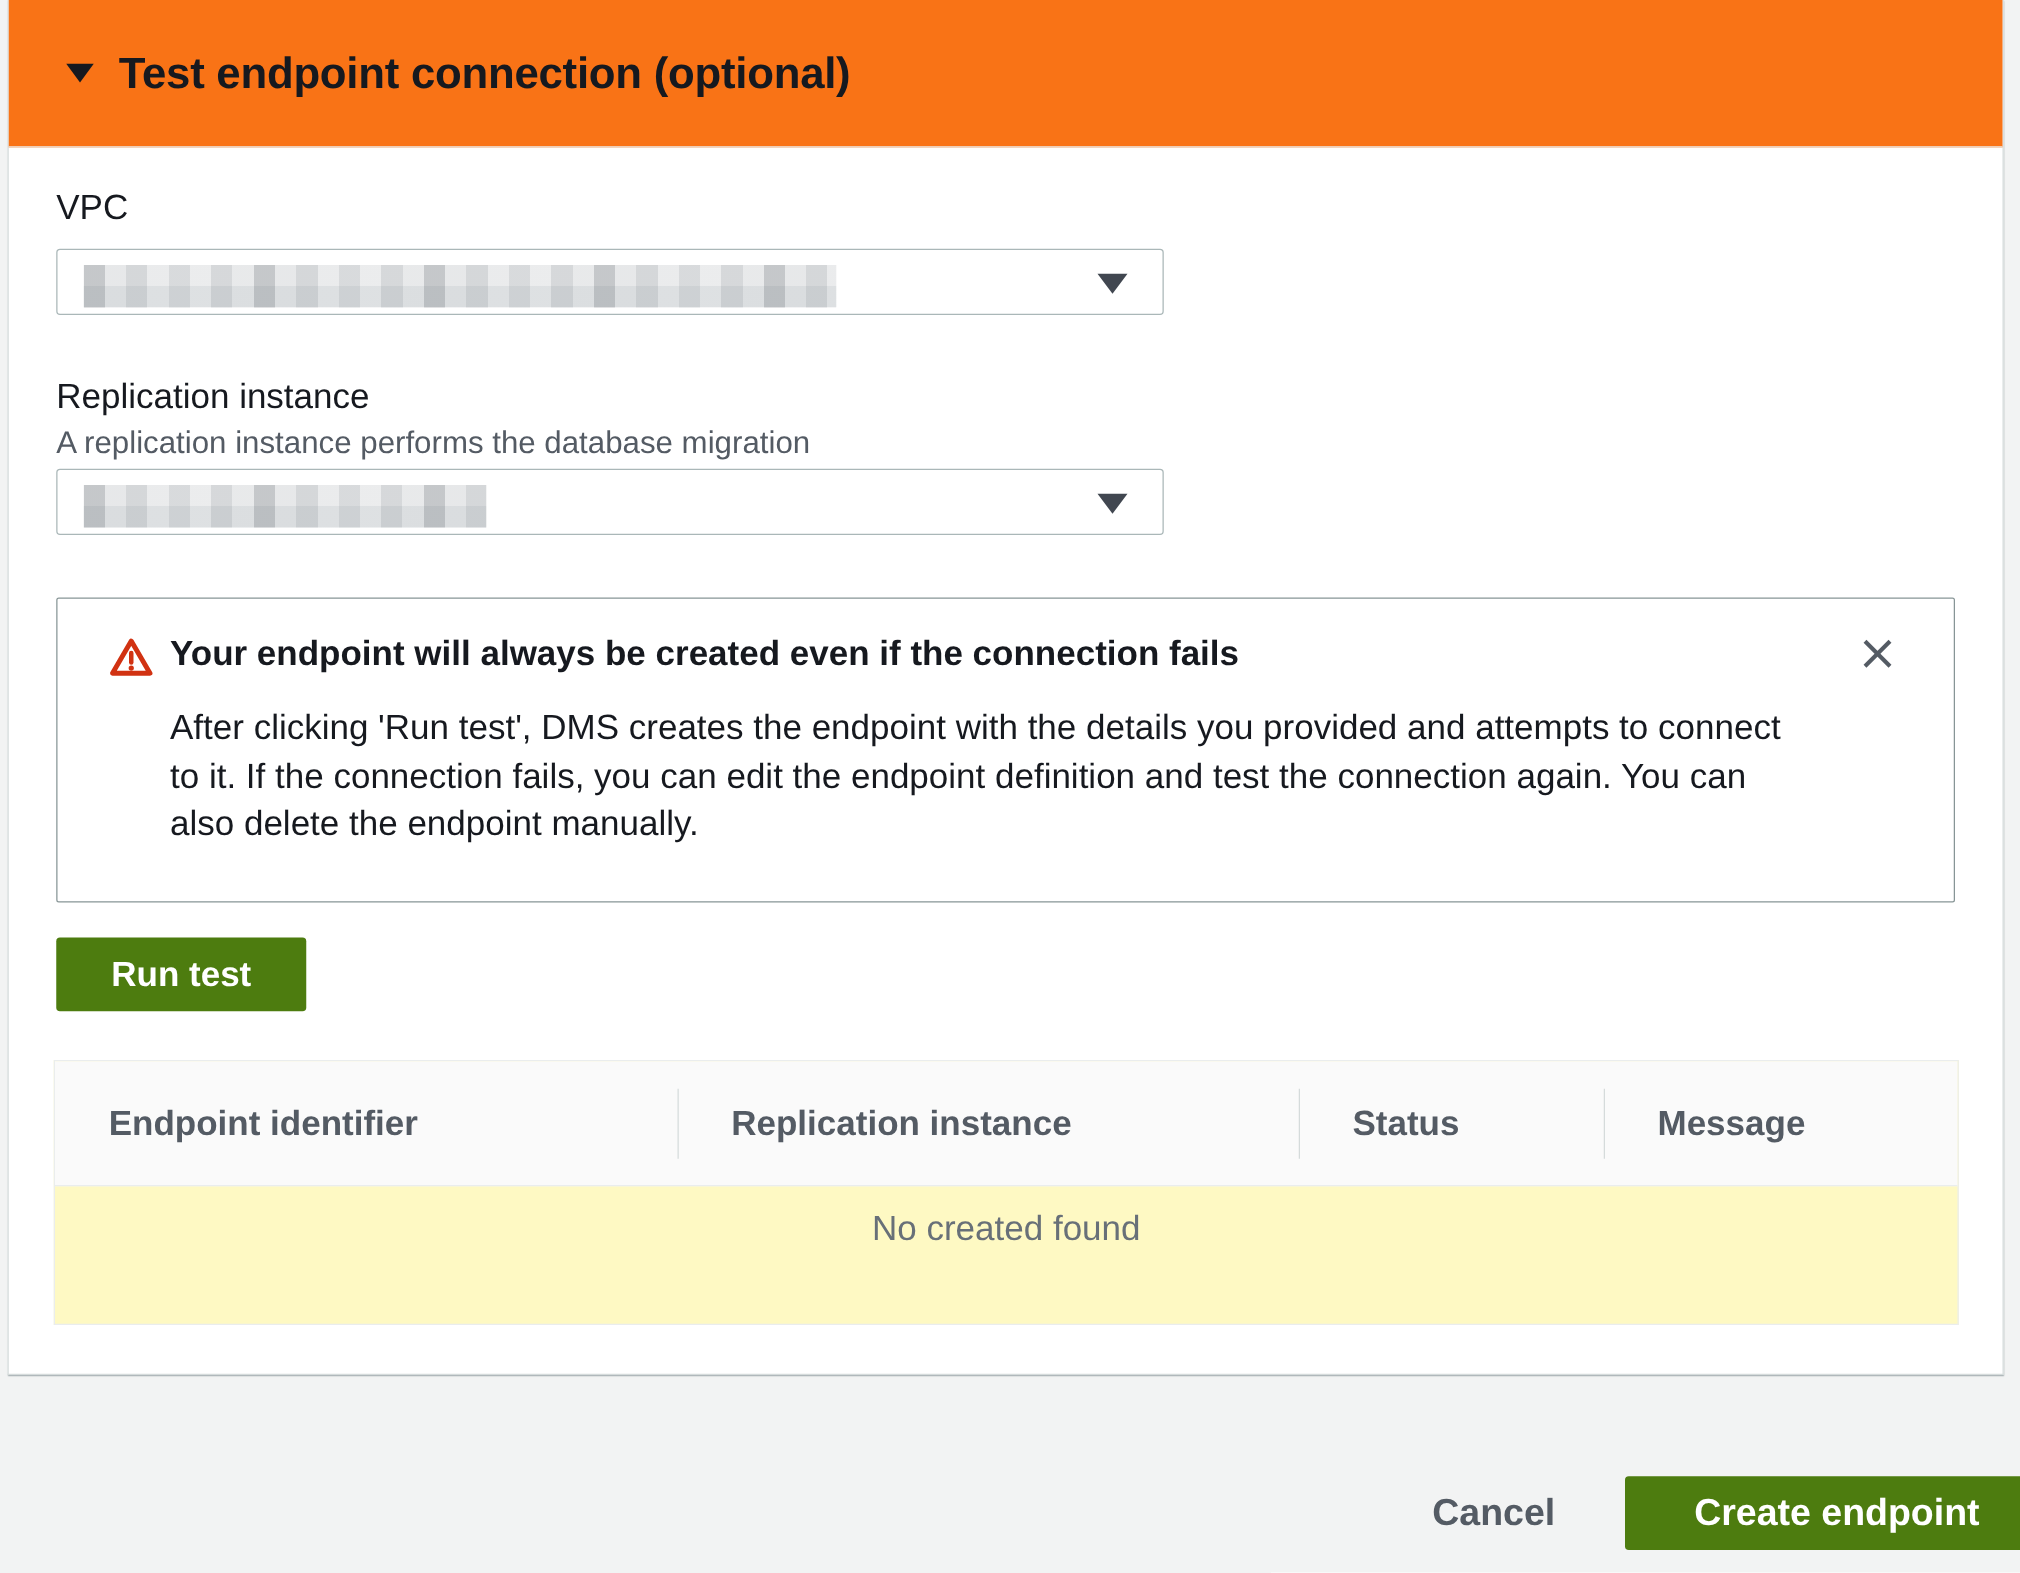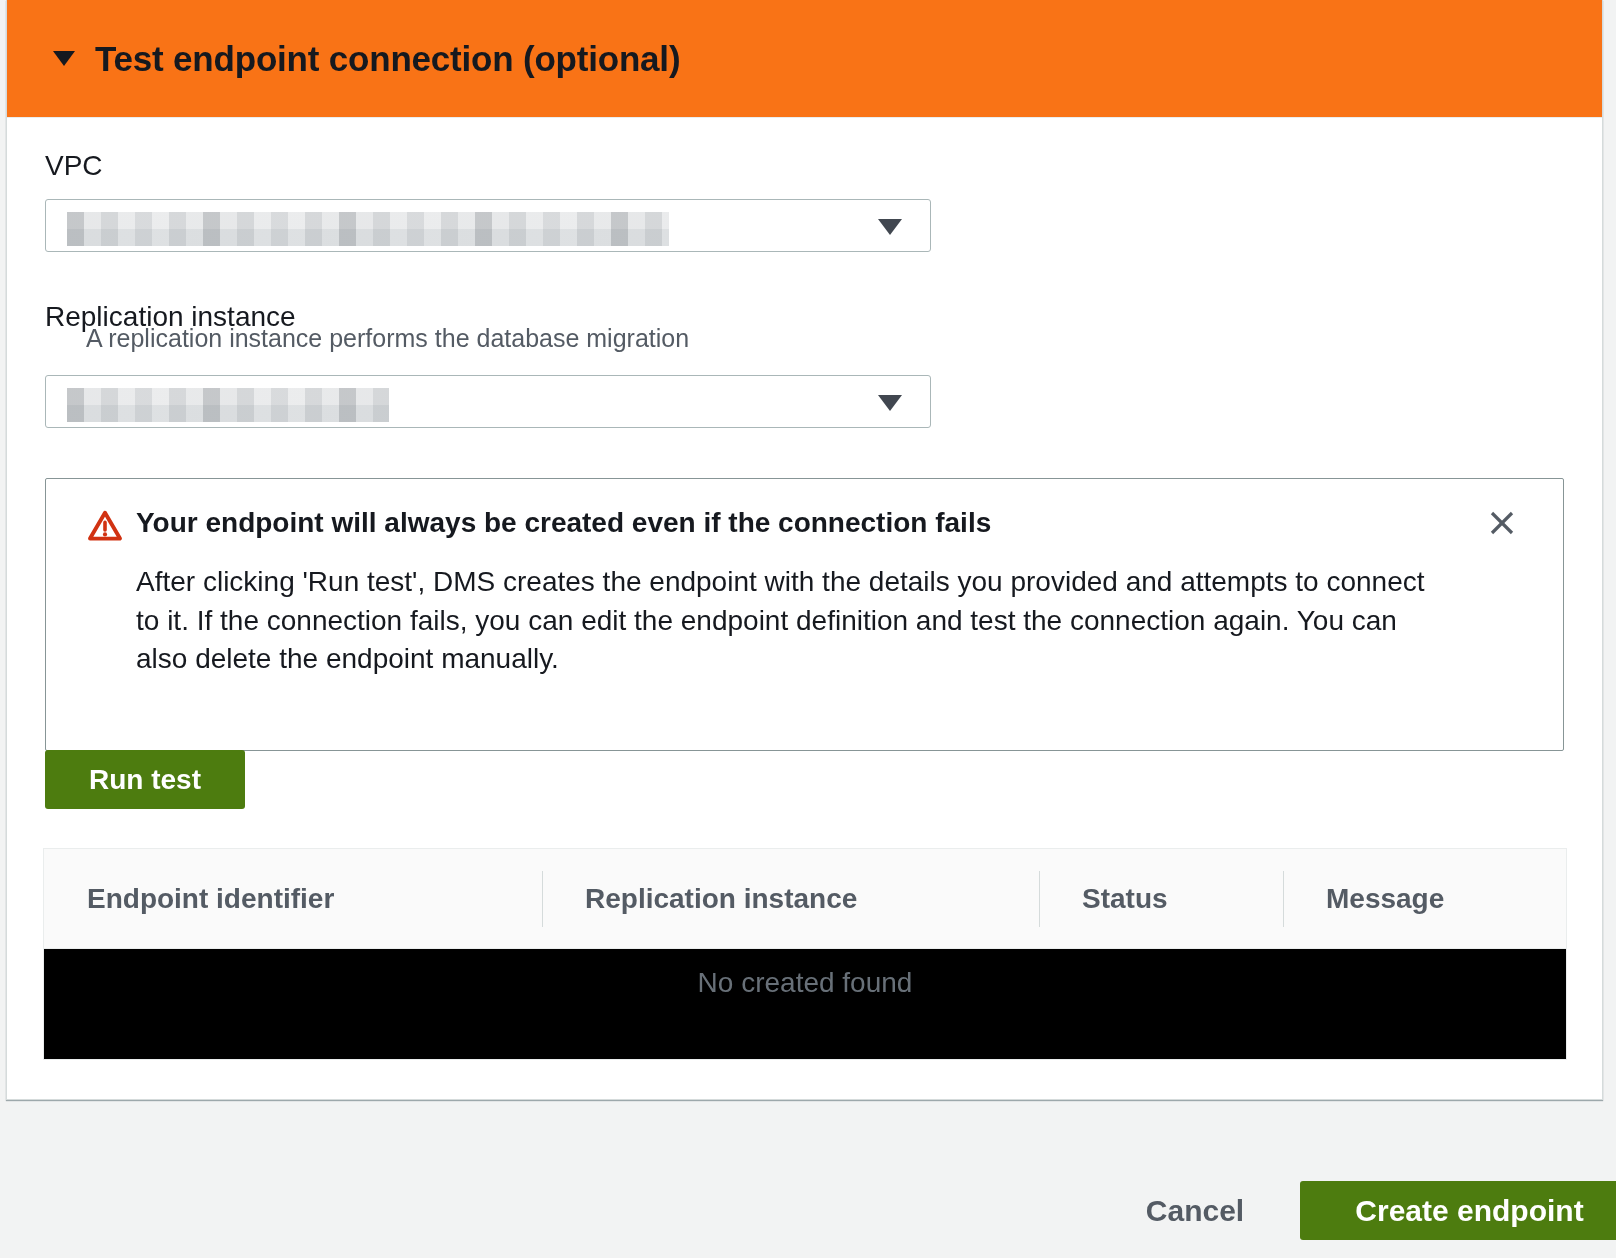--- a/index.html
+++ b/index.html
@@ -56,21 +56,21 @@
       repeating-linear-gradient(0deg, #dcdfe1 0 17px, #ebeced 17px 34px);
   }
   .select .select-caret {
     position:absolute; right:28px; top:19px;
     width:0; height:0; border-left:12px solid transparent;
     border-right:12px solid transparent; border-top:16px solid #414750;
   }
 
   
   .alert {
-    position:absolute; left:38px; top:478px; width:1519px; height:273px;
+    position:absolute; left:38px; top:478px; width:1519px; height:244px;
     background:#ffffff; border:1px solid #879596; border-radius:2px;
   }
   .alert-icon { position:absolute; left:41px; top:29px; }
   .alert-title {
     position:absolute; left:90px; top:28px; font-size:28px; font-weight:bold;
     color:#16191f;
   }
   .alert-body {
     position:absolute; left:90px; top:84px; font-size:28px; color:#16191f;
     line-height:38.5px;
@@ -88,21 +88,21 @@
     font-family:"Liberation Sans", sans-serif;
   }
   .run-test-btn {
     position:absolute; left:38px; top:750px; width:200px; height:59px;
     font-size:28px;
   }
 
   
   .results-table {
     position:absolute; left:36px; top:848px; width:1524px; height:212px;
-    border:1px solid #eaeded; background:#000000;
+    border:1px solid #eaeded; background:#fef9c3;
   }
   .table-header {
     display:flex; height:100px; background:#fafafa;
     border-bottom:1px solid #eaeded; align-items:center;
   }
   .th {
     position:relative; height:100%; display:flex; align-items:center;
     padding-left:43px; font-size:28px; font-weight:bold; color:#545b64;
   }
   .th + .th::before {
@@ -140,21 +140,21 @@
       <span class="panel-title">Test endpoint connection (optional)</span>
     </div>
 
     <div class="field-label" style="top:150px;">VPC</div>
     <div class="select" style="top:199px;">
       <span class="redacted" style="width:602px;"></span>
       <span class="select-caret"></span>
     </div>
 
     <div class="field-label" style="top:301px;">Replication instance</div>
-    <div class="field-desc" style="top:324px;margin-left:41px;">A replication instance performs the database migration</div>
+    <div class="field-desc" style="top:340px;">A replication instance performs the database migration</div>
     <div class="select" style="top:375px;">
       <span class="redacted" style="width:322px;"></span>
       <span class="select-caret"></span>
     </div>
 
     <div class="alert">
       <span class="alert-icon">
         <svg width="36" height="36" viewBox="0 0 24 24" fill="none">
           <path d="M12 3.2 L22 20.4 H2 Z" stroke="#d13212" stroke-width="2.6" stroke-linejoin="round" fill="none"></path>
           <line x1="12" y1="9.6" x2="12" y2="14.6" stroke="#d13212" stroke-width="2.4" stroke-linecap="round"></line>

